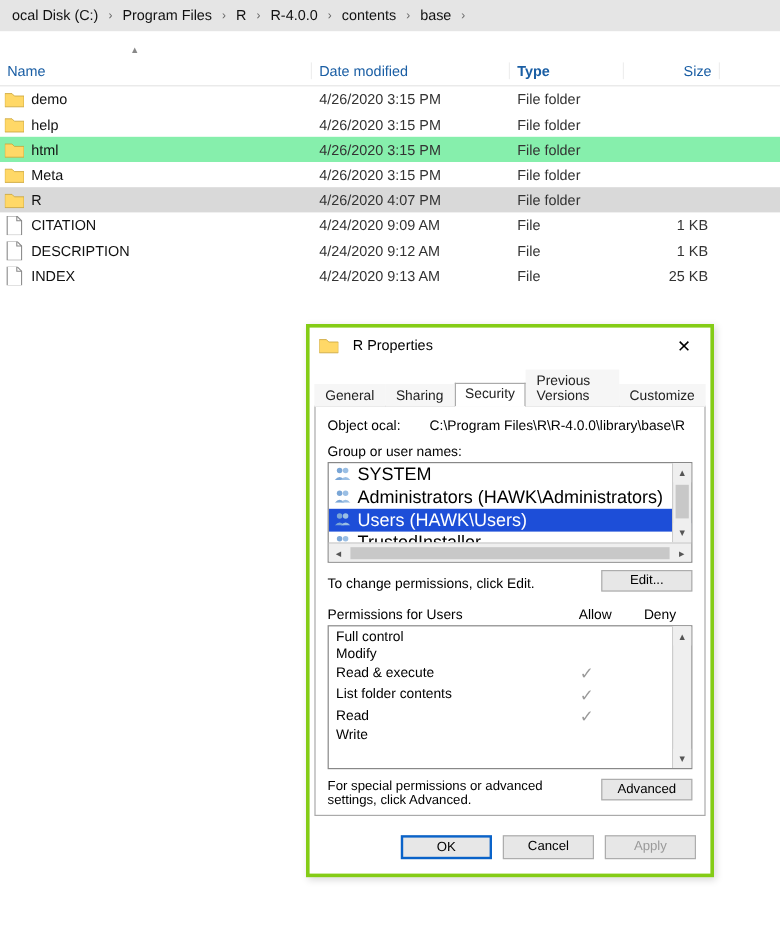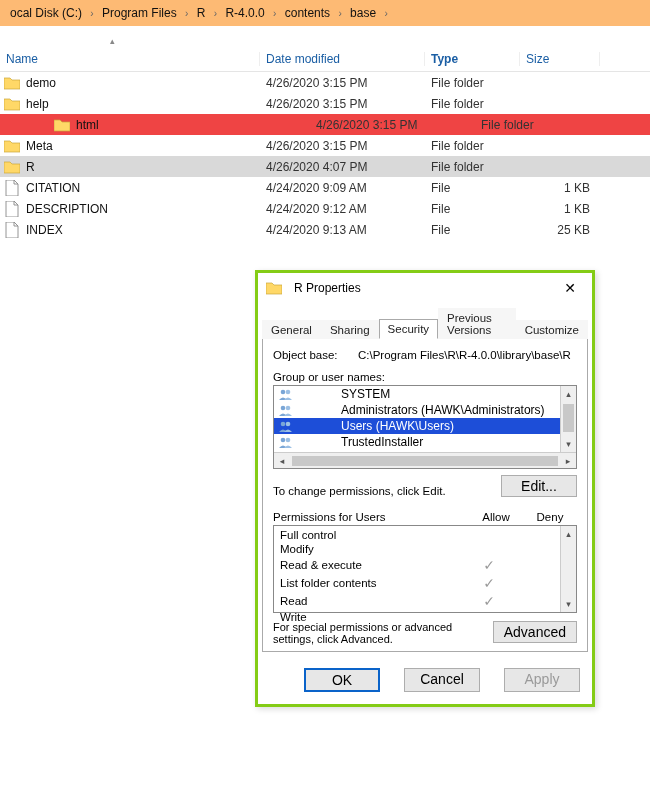--- a/index.html
+++ b/index.html
@@ -12,21 +12,21 @@
     width: 650px;
     height: 789px;
     overflow: hidden;
     position: relative;
   }
   
   .breadcrumb {
     display: flex;
     align-items: center;
     padding: 4px 6px;
-    background: #fdba74;
+    background: #e5e5e5;
     font-size: 12px;
     color: #111;
   }
   .crumb-item { padding: 2px 4px; }
   .crumb-sep {
     display: inline-block;
     width: 12px;
     text-align: center;
     color: #666;
     font-size: 10px;
@@ -42,38 +42,38 @@
   }
   .list-header .col {
     padding: 0 6px;
     color: #1a5ea4;
     border-right: 1px solid #eee;
     position: relative;
   }
   .col-name { width: 260px; padding-left: 4px; }
   .col-date { width: 165px; }
   .col-type { width: 95px; font-weight: bold; }
-  .col-size { width: 80px; text-align: left; }
+  .col-size { width: 80px; text-align: right; }
   .sort-ind {
     position: absolute;
     top: -16px;
     left: 110px;
     font-size: 9px;
     color: #888;
   }
   
   .rows { }
   .row {
     display: flex;
     align-items: center;
     height: 21px;
     font-size: 12px;
     color: #111;
   }
-  .row.sel-light { background: #ef4444; justify-content: flex-end; }
+  .row.sel-light { background: #86efac; }
   .row.sel-gray  { background: #d9d9d9; }
   .row .cell { padding: 0 6px; overflow: hidden; white-space: nowrap; }
   .row .cell-name { width: 260px; display:flex; align-items:center; padding-left: 4px; }
   .row .cell-date { width: 165px; color:#333; }
   .row .cell-type { width: 95px; color:#333; }
   .row .cell-size { width: 80px; text-align: right; color:#333; padding-right: 10px;}
   .icon {
     width: 16px; height: 16px;
     display: inline-flex;
     align-items: center; justify-content: center;
@@ -141,22 +141,21 @@
   .group-box {
     border: 1px solid #888;
     height: 84px;
     position: relative;
     background:#fff;
   }
   .group-list { overflow: hidden; }
   .group-item {
     display:flex; 
     padding: 1px 4px;
-    font-size: 12px;
-    gap: 43px;
+    font-size: 15px;
   }
   .group-item.sel { background: #1d4ed8; color: #fff; }
   .u-icon {
     width: 16px; height:14px;
     display:inline-flex; align-items:center; justify-content:center;
     margin-right: 4px;
     font-size: 11px;
   }
   .vscroll-track {
     position:absolute; right:0; top:0; bottom:16px; width:16px;
@@ -184,61 +183,61 @@
   .hscroll-thumb {
     flex:1; height:10px; margin:0 2px; background:#c8c8c8;
   }
   .change-row {
     display:flex; align-items:flex-end; justify-content:space-between;
     margin-top: 6px;
   }
   .btn {
     min-width: 76px;
     padding: 2px 10px;
-    font-size: 14px;
+    font-size: 11px;
     background: #e7e7e7;
     border: 1px solid #adadad;
     text-align: center;
     cursor: pointer;
   }
   .btn.default { border: 2px solid #0a63c9; background:#e7e7e7; }
   .btn.disabled { color:#9a9a9a; }
   .perm-header {
     display:flex; justify-content:space-between;
     margin-top:14px;
   }
   .perm-header .ph-right { display:flex; }
   .perm-header .ph-col { width:54px; text-align:center; }
   .perm-box {
     border: 1px solid #888;
     margin-top: 2px;
     position:relative;
     background:#fff;
-    height: 88px;
+    height: 120px;
   }
   .perm-list { padding: 2px 0; }
   .perm-row {
     display:flex; align-items:center;
     padding:1px 6px;
     font-size:11.5px;
   }
   .perm-name { flex:1; }
   .perm-col { width:54px; text-align:center; color:#9a9a9a; font-size:14px; }
   .perm-vscroll {
     position:absolute; right:0; top:0; bottom:0; width:16px;
     background:#efefef; border-left:1px solid #ccc;
   }
   .adv-row {
     display:flex; align-items:flex-start; justify-content:space-between;
     margin-top: 8px;
   }
   .adv-row .txt { max-width: 200px; font-size: 11px; }
   .dlg-buttons {
     display:flex; justify-content:flex-end;
-    gap: 24px;
+    gap: 9px;
     padding: 10px 12px 12px 12px;
   }
 </style>
 </head>
 <body>
 
 <div class="breadcrumb" id="breadcrumb">
     <span class="crumb-item">ocal Disk (C:)</span>
     <span class="crumb-sep">›</span>
     <span class="crumb-item">Program Files</span>
@@ -398,21 +397,21 @@
       <div class="tab">General</div>
       <div class="tab">Sharing</div>
       <div class="tab active">Security</div>
       <div class="tab">Previous Versions</div>
       <div class="tab">Customize</div>
     </div>
 
   <div class="tab-panel">
 
     <div class="obj-row">
-      <span class="obj-label">Object base:</span>
+      <span class="obj-label">Object ocal:</span>
       <span class="obj-val">C:\Program Files\R\R-4.0.0\library\base\R</span>
     </div>
 
     <div class="section-label">Group or user names:</div>
 
     <div class="group-box">
       <div class="group-list" id="group-list">
           <div class="group-item">
             <span class="u-icon">
               <svg width="16" height="12" viewBox="0 0 16 12">

